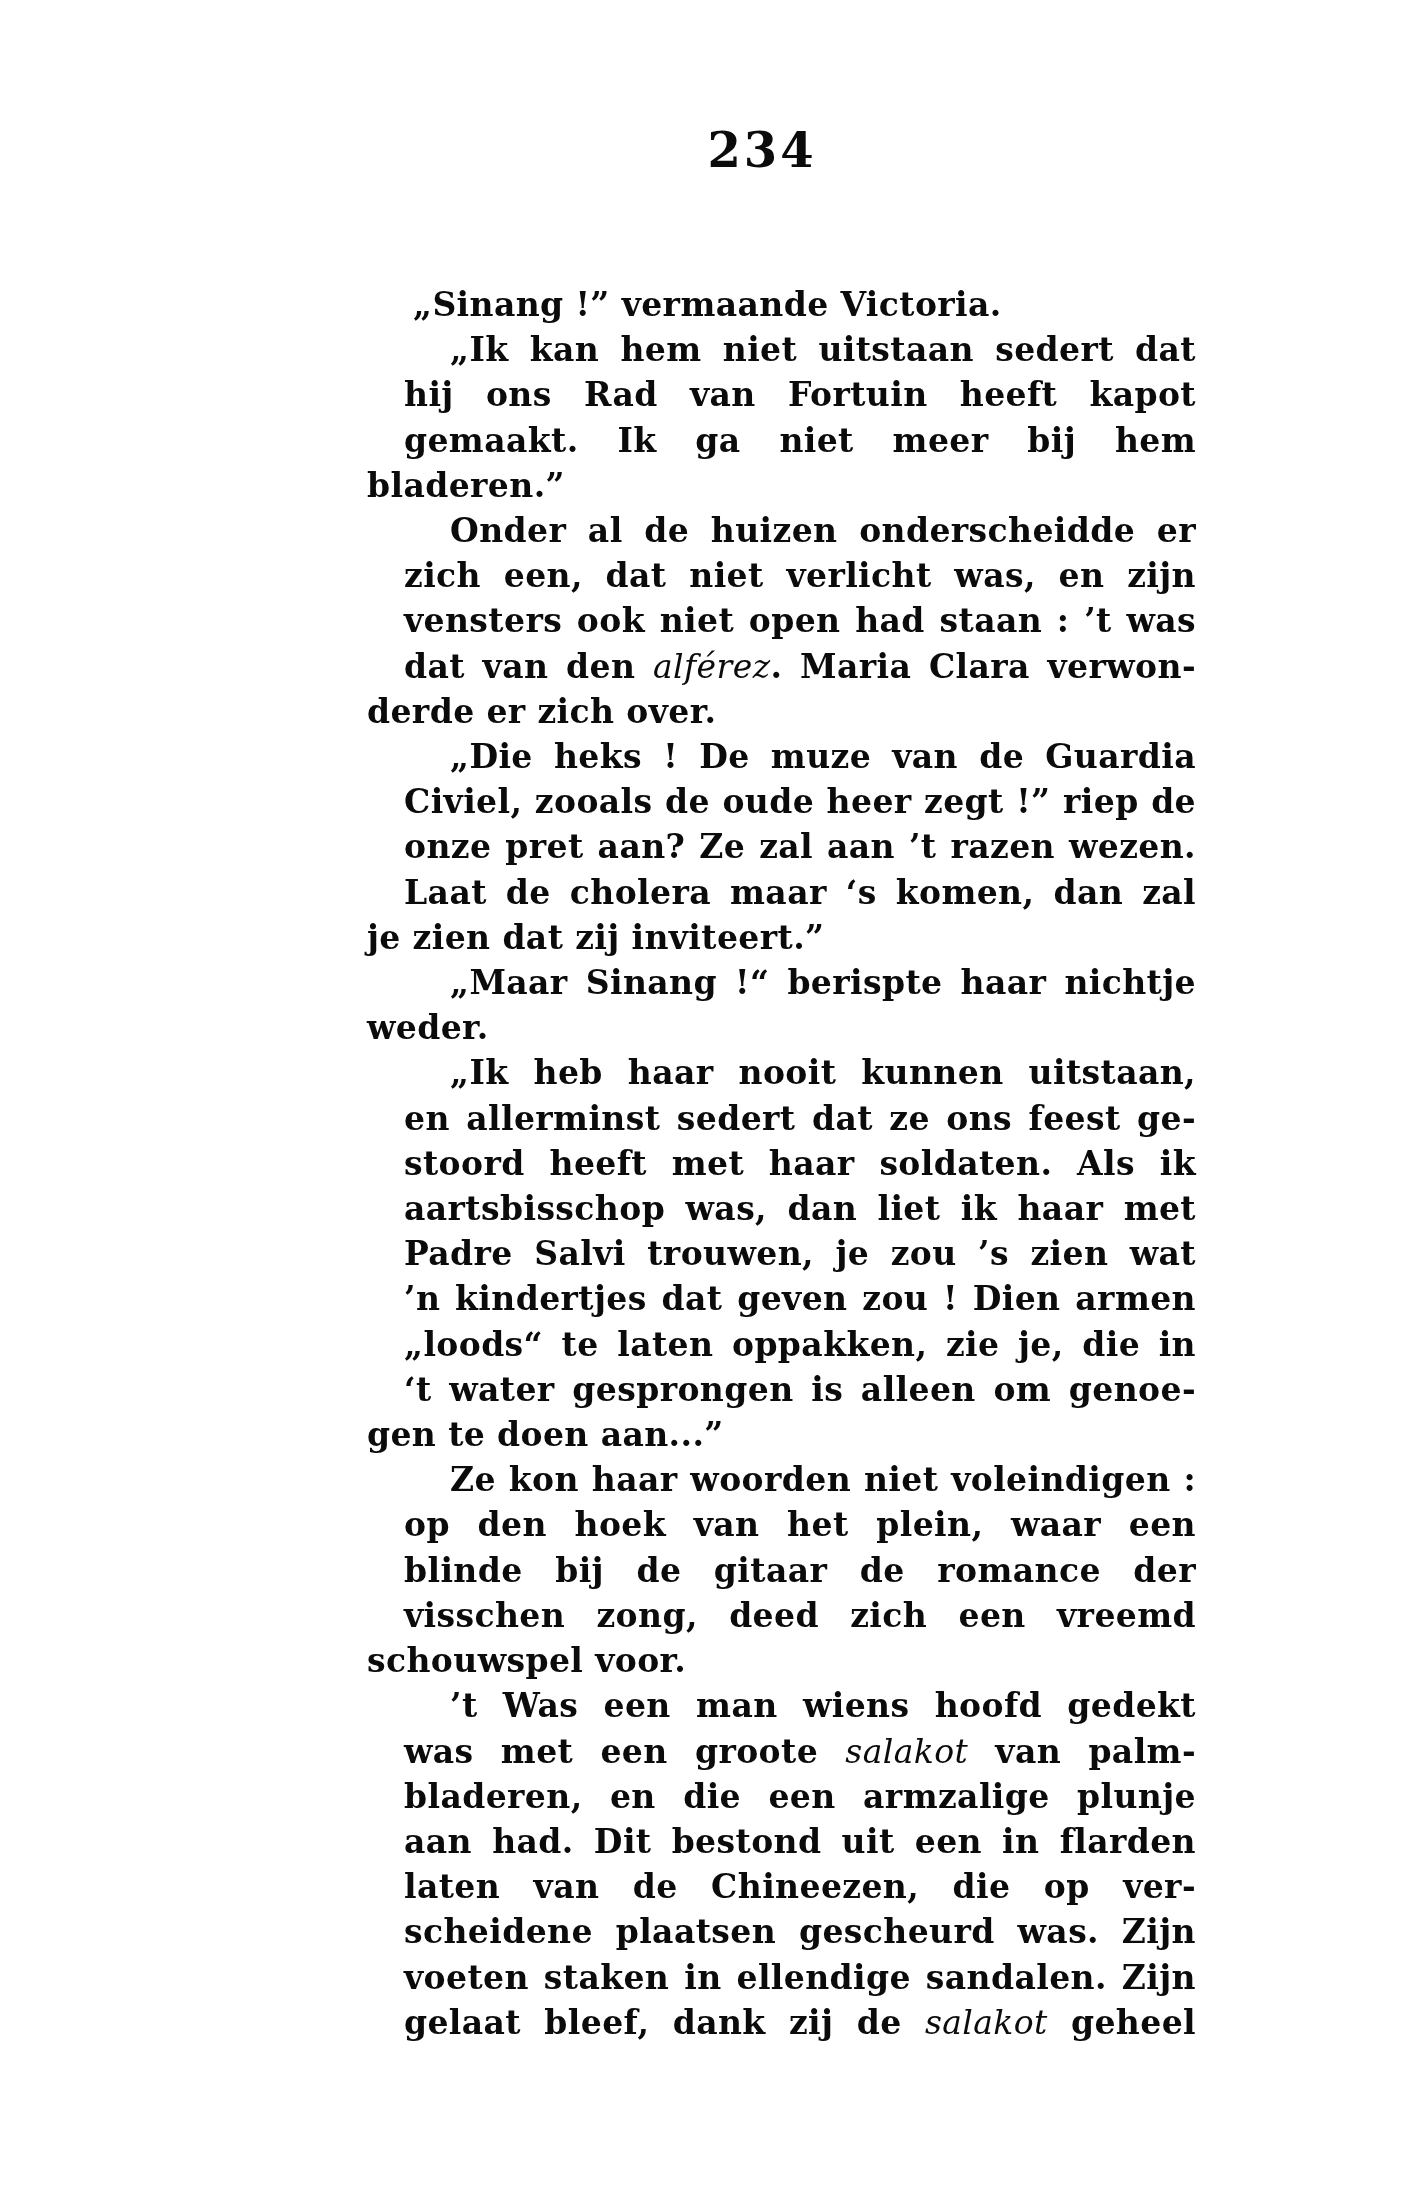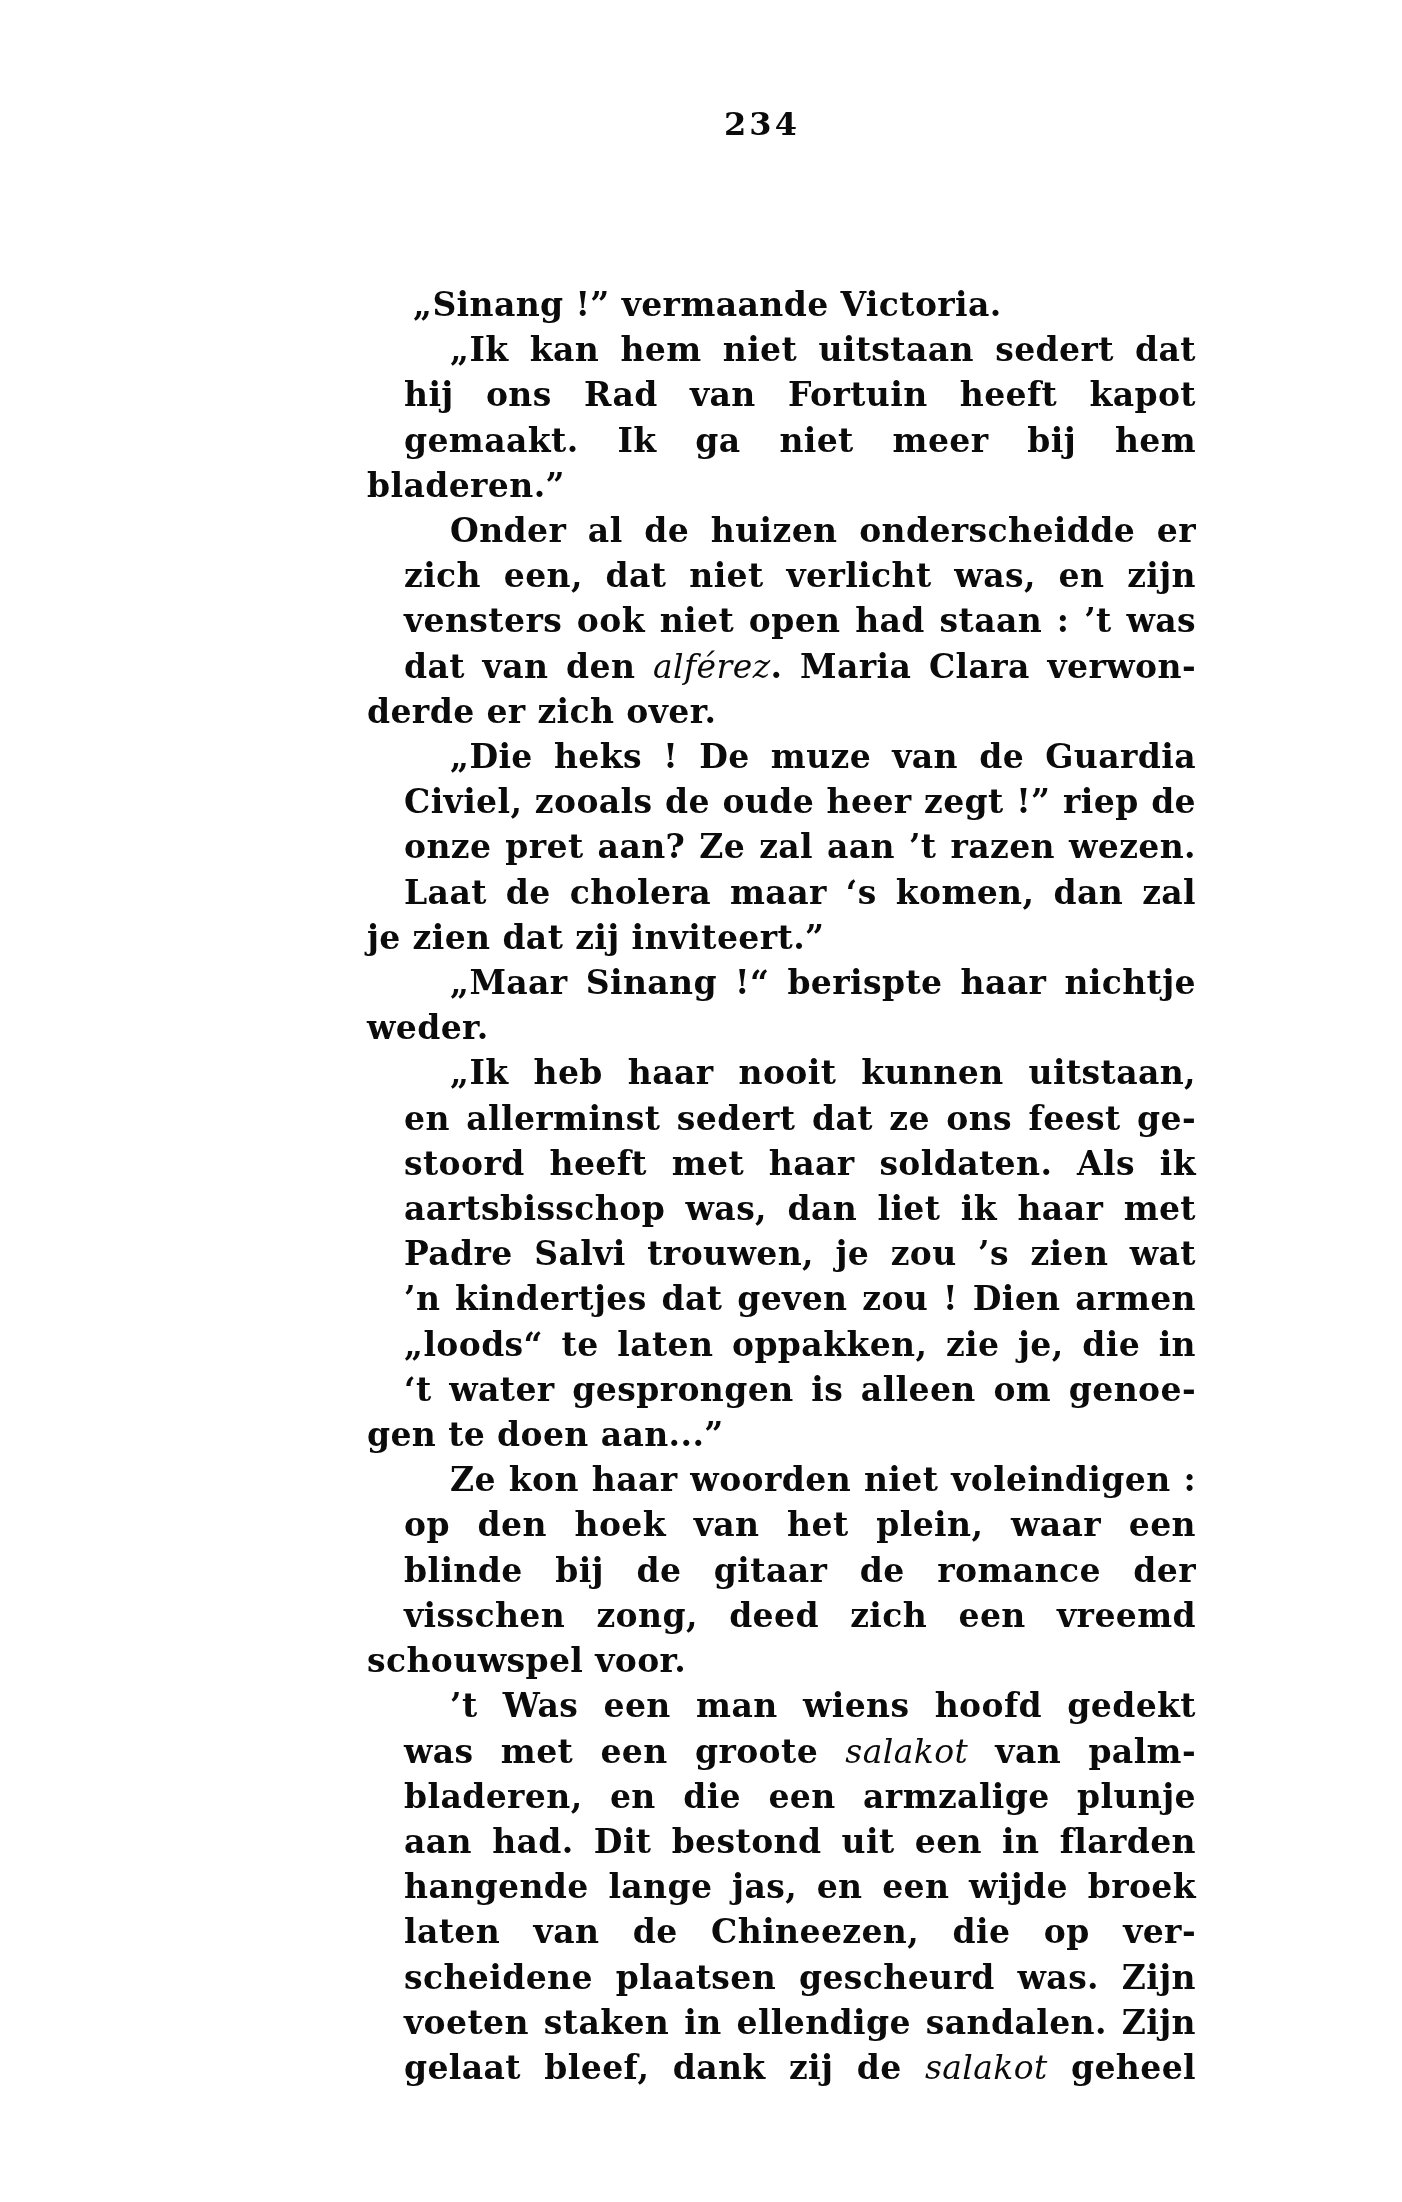--- a/index.html
+++ b/index.html
@@ -11,25 +11,25 @@
     position: relative;
     width: 1402px;
     height: 2202px;
     background: #ffffff;
     overflow: hidden;
     font-family: "DejaVu Serif", serif;
     color: #0b0b0b;
   }
   .page-number {
     position: absolute;
-    top: 108px;
+    top: 126px;
     left: 366px;
     width: 792px;
     text-align: center;
-    font-size: 32px;
+    font-size: 48px;
     font-weight: 700;
     letter-spacing: 3px;
     line-height: 1;
   }
   .text-block {
     position: absolute;
     top: 282px;
     left: 367px;
     width: 792px;
     font-size: 33px;
@@ -91,19 +91,18 @@
       <div class="line lastline"><span>gen te doen aan...”</span></div>
       <div class="line indent fill"><span>Ze kon haar woorden niet voleindigen :</span></div>
       <div class="line fill"><span>op den hoek van het plein, waar een</span></div>
       <div class="line fill"><span>blinde bij de gitaar de romance der</span></div>
       <div class="line fill"><span>visschen zong, deed zich een vreemd</span></div>
       <div class="line lastline"><span>schouwspel voor.</span></div>
       <div class="line indent fill"><span>’t Was een man wiens hoofd gedekt</span></div>
       <div class="line fill"><span>was met een groote </span><i>salakot</i><span> van palm-</span></div>
       <div class="line fill"><span>bladeren, en die een armzalige plunje</span></div>
       <div class="line fill"><span>aan had. Dit bestond uit een in flarden</span></div>
-      <div class="line fill"><span>hangende lange jas, en een wijde broek</span></div>
       <div class="line fill"><span>laten van de Chineezen, die op ver-</span></div>
       <div class="line fill"><span>scheidene plaatsen gescheurd was. Zijn</span></div>
       <div class="line fill"><span>voeten staken in ellendige sandalen. Zijn</span></div>
       <div class="line fill"><span>gelaat bleef, dank zij de </span><i>salakot</i><span> geheel</span></div>
     </div>
 </div>
 
 </body></html>

